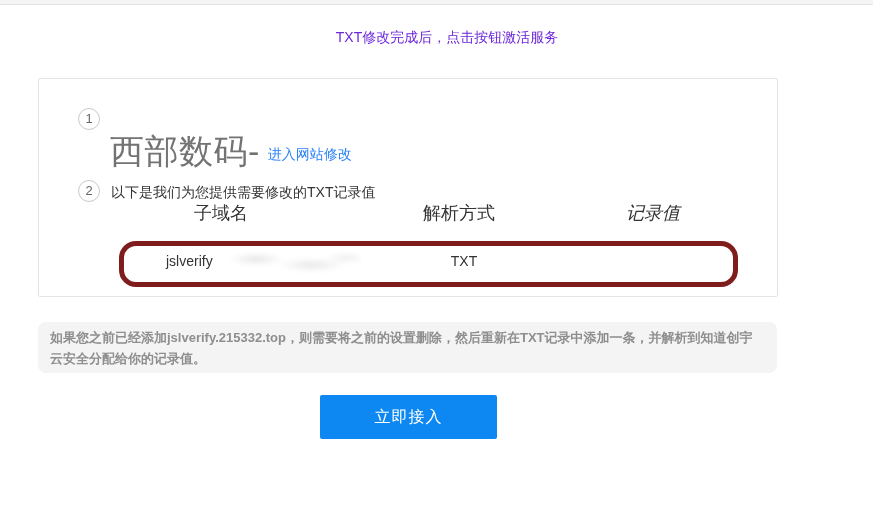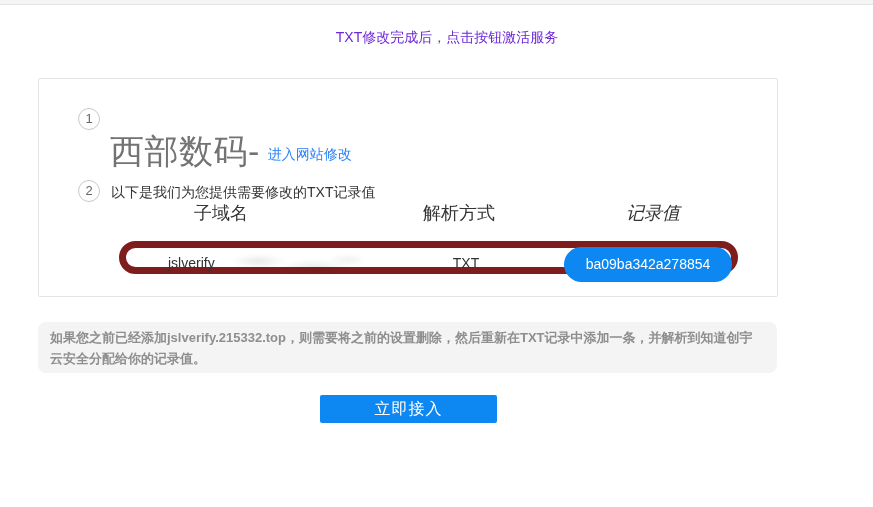--- a/index.html
+++ b/index.html
@@ -68,22 +68,22 @@
   .col-header {
     position: absolute; top: 122px;
     transform: translateX(-50%);
     font-size: 18px; color: #333; white-space: nowrap;
   }
   .col-h-1 { left: 182px; }
   .col-h-2 { left: 420px; }
   .col-h-3 { left: 614px; font-style: italic; }
   .record-row {
     position: absolute; left: 80px; top: 162px;
-    width: 619px; height: 33px;
-    border: 7px solid #7f1d1d;
+    width: 619px; height: 46px;
+    border: 5px solid #7f1d1d;
     border-radius: 17px;
     background: #fff;
   }
   .subdomain-text {
     position: absolute; left: 42px; top: 0;
     height: 31px; line-height: 31px;
     font-size: 14px; color: #333;
   }
   .censor-blur {
     position: absolute; left: 98px; top: 4px;
@@ -116,21 +116,21 @@
     width: 739px; height: 51px;
     background: #f4f4f4;
     border-radius: 8px;
     padding: 5px 22px 5px 12px;
     font-size: 13px; line-height: 21px;
     color: #8e8e8e;
     font-weight: bold;
   }
   .cta-button {
     position: absolute; left: 320px; top: 395px;
-    width: 177px; height: 28px;
+    width: 177px; height: 44px;
     background: var(--accent);
     color: #fff; font-size: 16px;
     border: none; border-radius: 2px;
     cursor: pointer; letter-spacing: 1px;
     font-family: "Liberation Sans", "DejaVu Sans", sans-serif;
   }
 </style>
 </head>
 <body>
 
@@ -151,20 +151,19 @@
   <span class="step-text text-2">以下是我们为您提供需要修改的TXT记录值</span>
 
   <span class="col-header col-h-1">子域名</span>
   <span class="col-header col-h-2">解析方式</span>
   <span class="col-header col-h-3">记录值</span>
 
   <div class="record-row">
     <span class="subdomain-text">jslverify</span>
     <div class="censor-blur"></div>
     <span class="record-type">TXT</span>
-    <button class="record-chip">ba09ba342a278854</button>
   </div>
 
 </div>
 
 <div class="notice-box">如果您之前已经添加jslverify.215332.top，则需要将之前的设置删除，然后重新在TXT记录中添加一条，并解析到知道创宇云安全分配给你的记录值。</div>
 
 <button class="cta-button">立即接入</button>
 
 </body></html>

